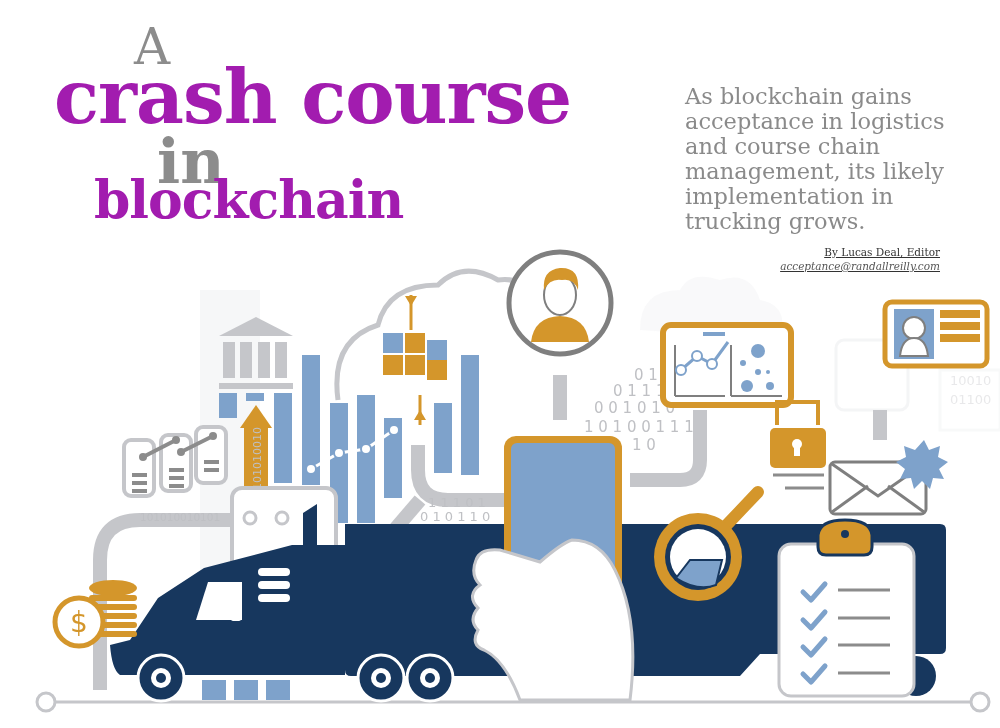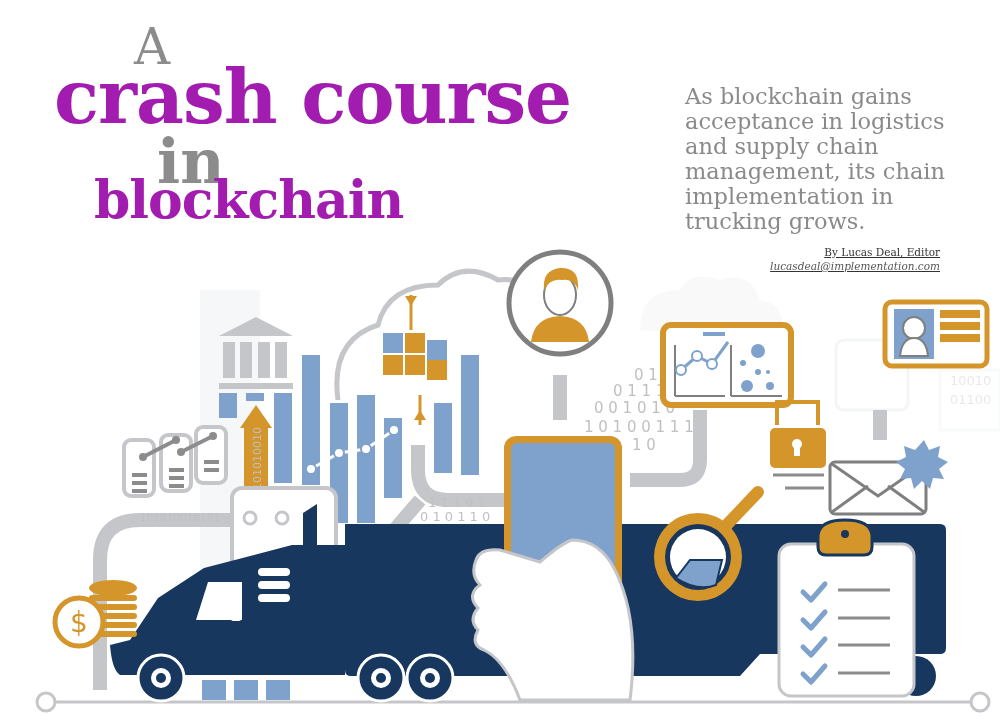--- a/index.html
+++ b/index.html
@@ -261,18 +261,18 @@
         <line x1="838" y1="673" x2="890" y2="673"></line>
     </g>
   </g>
 </svg>
 
 <div class="title-a">A</div>
 <div class="title-big t1">crash course</div>
 <div class="title-in">in</div>
 <div class="title-big t2">blockchain</div>
 
-<div class="subtitle">As blockchain gains acceptance in logistics and supply chain management, its chain implementation in trucking grows.</div>
+<div class="subtitle">As blockchain gains acceptance in logistics and course chain management, its likely implementation in trucking grows.</div>
 
 <div class="byline">
   <div>By Lucas Deal, Editor</div>
-  <div class="email">lucasdeal@implementation.com</div>
+  <div class="email">acceptance@randallreilly.com</div>
 </div>
 
 </body></html>

